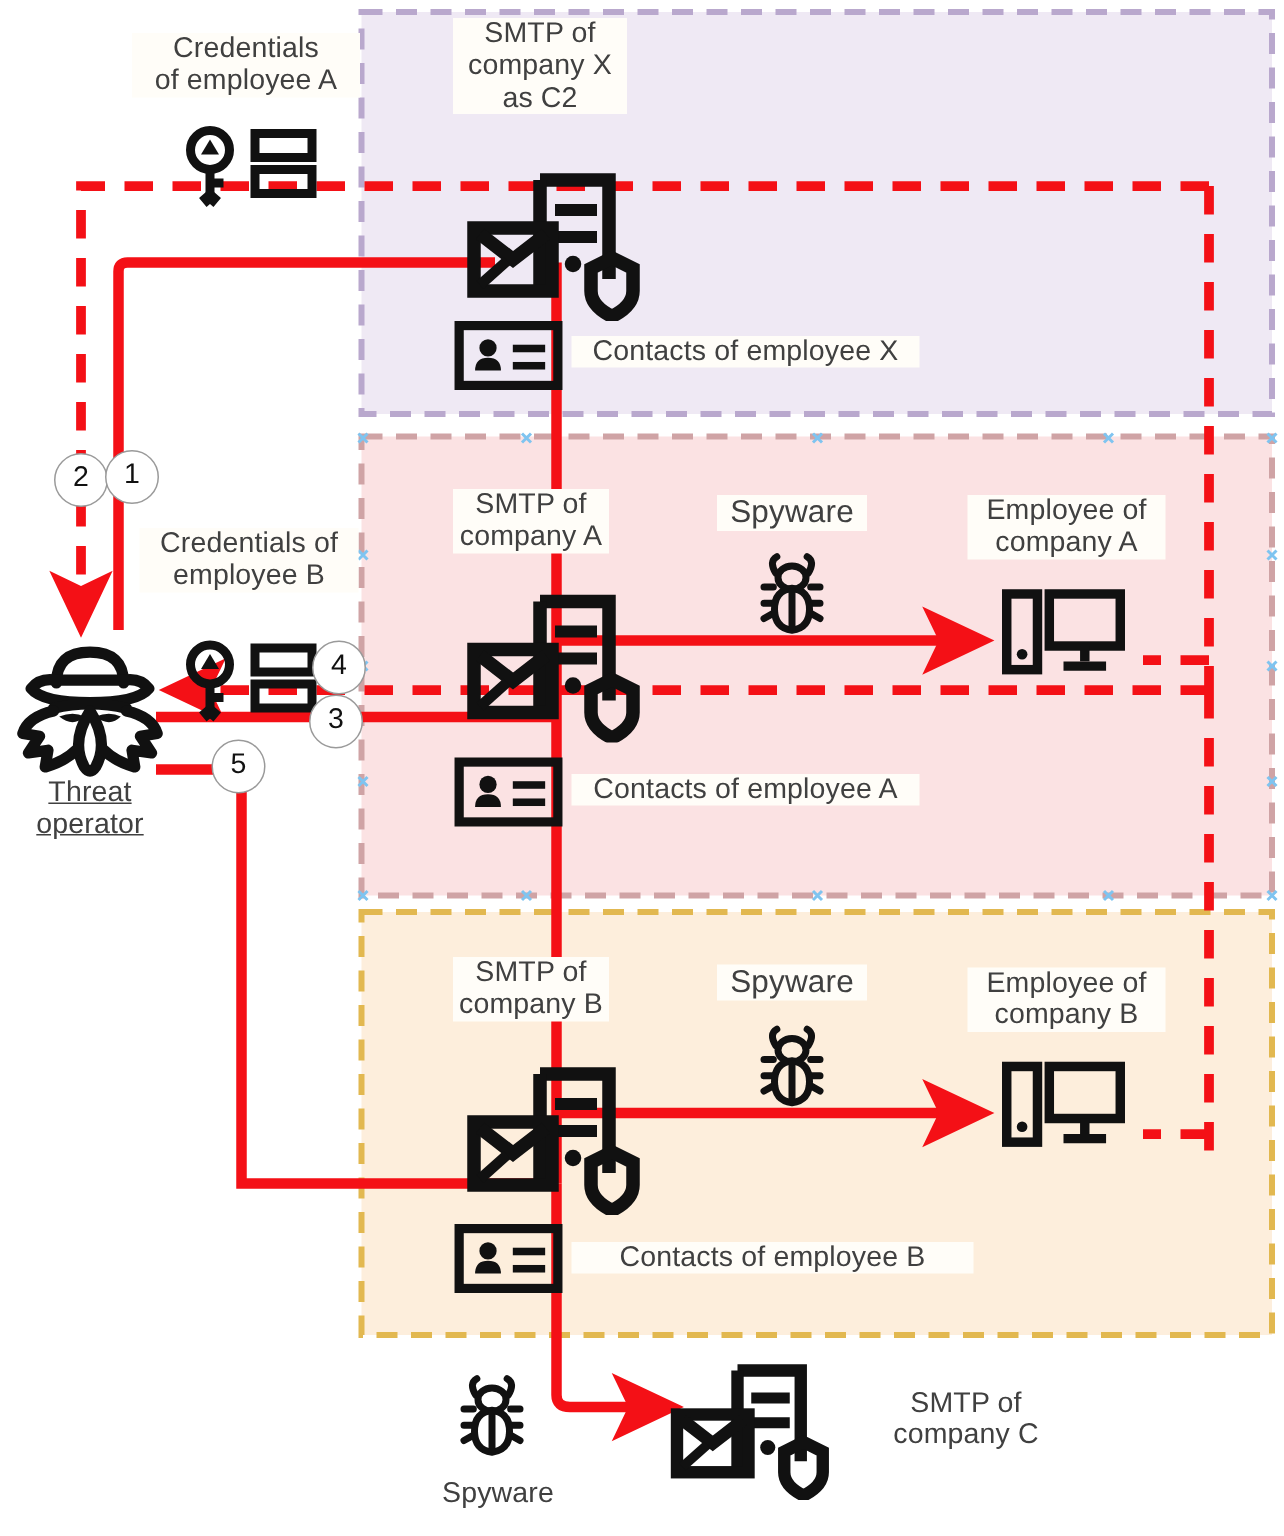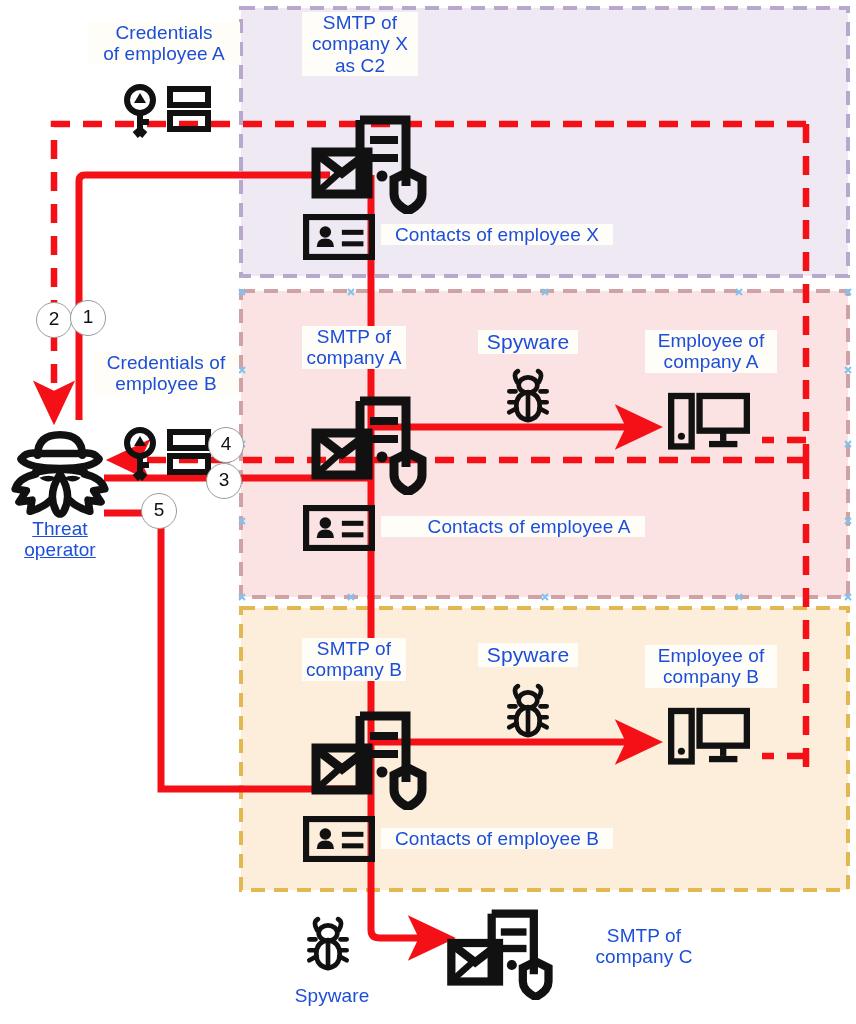--- a/index.html
+++ b/index.html
@@ -1,20 +1,20 @@
 <!DOCTYPE html>
 <html><head>
 <meta charset="utf-8">
 <title>Spyware attack chain diagram</title>
 <style>
   html,body{margin:0;padding:0;background:#ffffff;}
   body{font-family:"Liberation Sans","DejaVu Sans",sans-serif;}
   #stage{position:relative;width:856px;height:1024px;overflow:hidden;background:#fff;}
   #stage svg{position:absolute;left:0;top:0;}
-  .lbl{position:absolute;background:#fffdf8;color:#1d4ed8;font-size:19px;line-height:1.12;text-align:center;white-space:pre-line;letter-spacing:.1px;}
+  .lbl{position:absolute;background:#fffdf8;color:#404040;font-size:19px;line-height:1.12;text-align:center;white-space:pre-line;letter-spacing:.1px;}
   .lbl.plain{background:transparent;}
   .badge{position:absolute;width:34px;height:34px;border-radius:50%;border:1.6px solid #9a9a9a;background:#ffffff;color:#111;font-size:19px;line-height:31px;text-align:center;}
 </style>
 </head>
 <body>
 
 <div id="stage">
 
   <svg width="856" height="1024" viewBox="0 0 856 1024">
     <defs>
@@ -192,28 +192,28 @@
 as C2</div>
   <div class="lbl" style="left:93px;  top:352px; width:146px;">Credentials of
 employee B</div>
 
   <div class="lbl" style="left:381px; top:224px; width:232px;">Contacts of employee X</div>
   <div class="lbl" style="left:302px; top:326px; width:104px;">SMTP of
 company A</div>
   <div class="lbl" style="left:478px; top:330px; width:100px; font-size:21px;">Spyware</div>
   <div class="lbl" style="left:645px; top:330px; width:132px;">Employee of
 company A</div>
-  <div class="lbl" style="left:381px; top:516px; width:232px;padding-left:32px;">Contacts of employee A</div>
+  <div class="lbl" style="left:381px; top:516px; width:232px;">Contacts of employee A</div>
 
   <div class="lbl" style="left:302px; top:638px; width:104px;">SMTP of
 company B</div>
   <div class="lbl" style="left:478px; top:643px; width:100px; font-size:21px;">Spyware</div>
   <div class="lbl" style="left:645px; top:645px; width:132px;">Employee of
 company B</div>
-  <div class="lbl" style="left:381px; top:828px; width:232px;">Contacts of employee B</div>
+  <div class="lbl" style="left:381px; top:828px; width:268px;">Contacts of employee B</div>
 
   <div class="lbl plain" style="left:568px; top:925px; width:152px;">SMTP of
 company C</div>
   <div class="lbl plain" style="left:280px; top:985px; width:104px;">Spyware</div>
 
   <div class="lbl plain" style="left:4px;   top:518px; width:112px;text-decoration:underline;">Threat
 operator</div>
 
   <div class="badge" style="left:36px;  top:302px;">2</div>
   <div class="badge" style="left:70px;  top:300px;">1</div>

